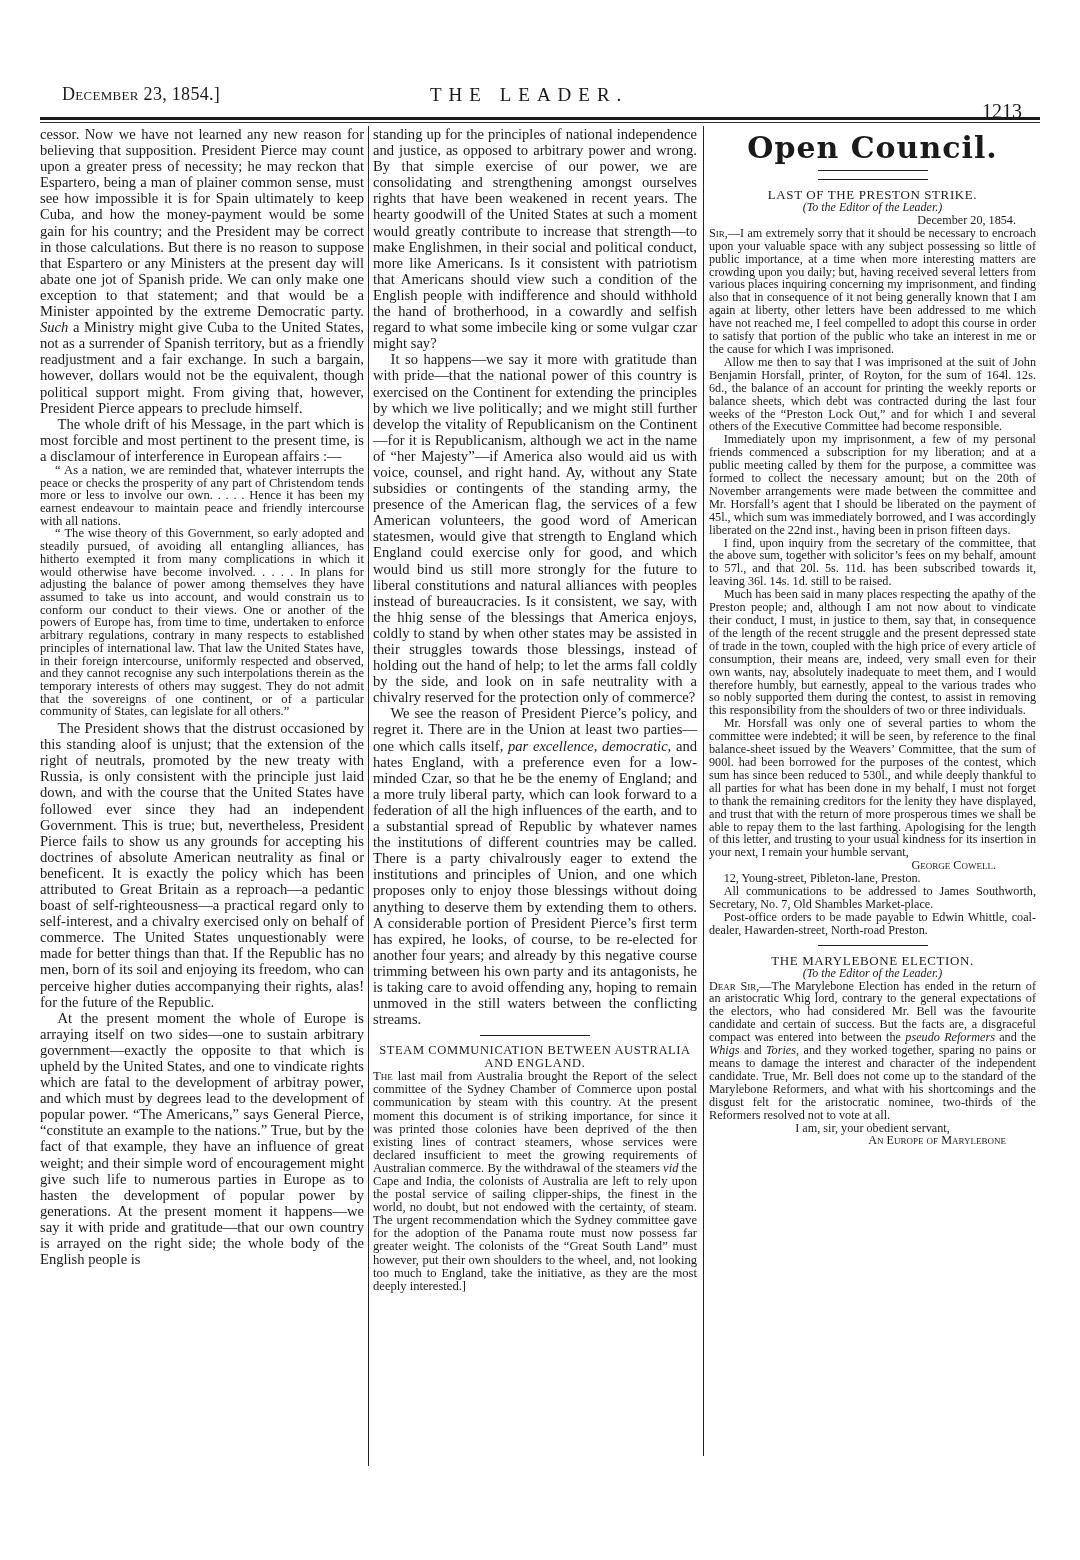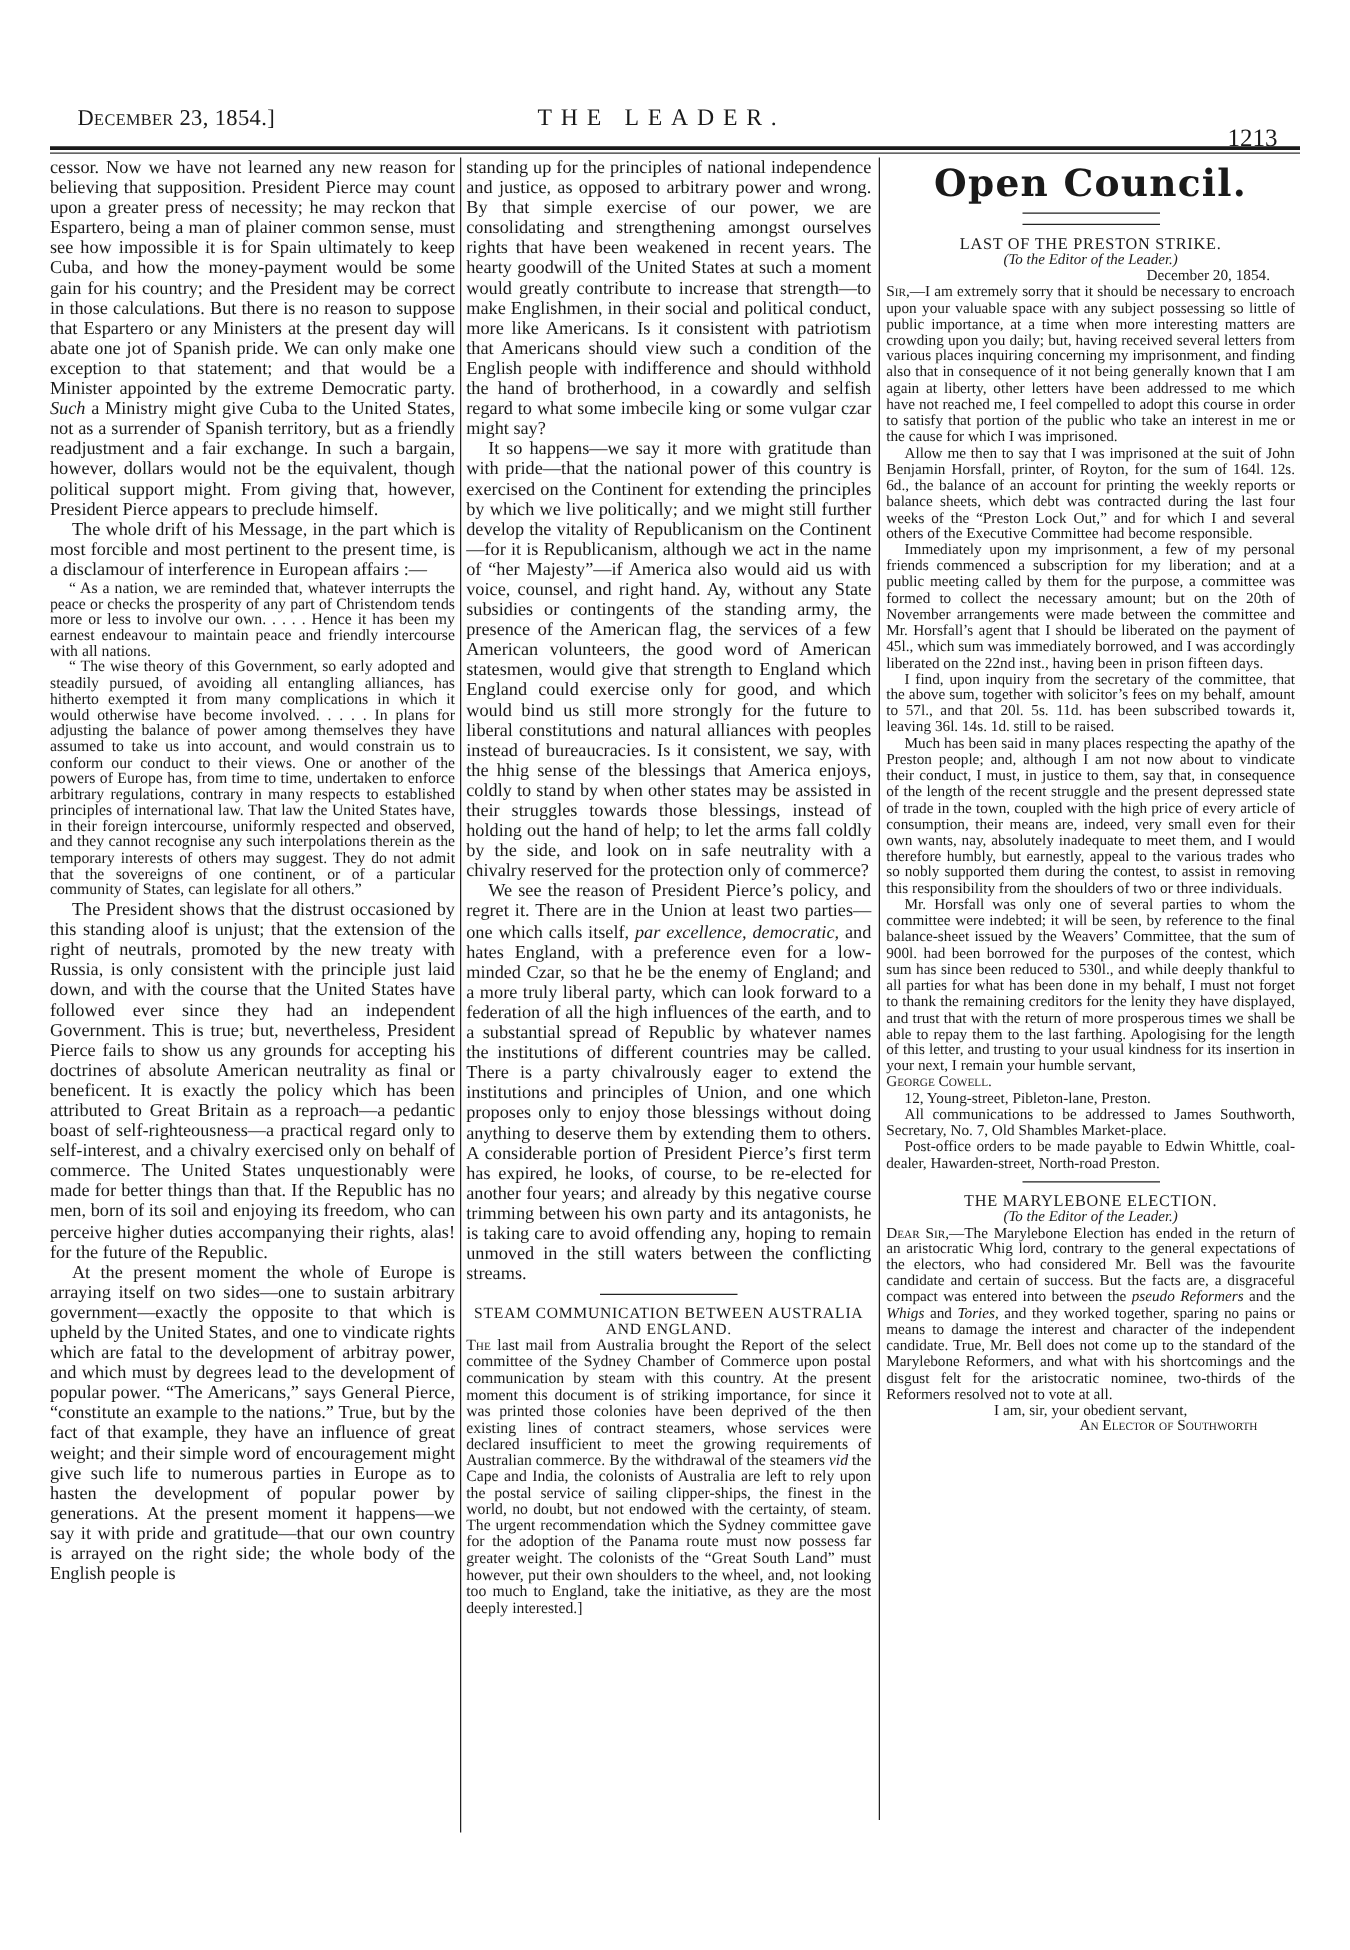--- a/index.html
+++ b/index.html
@@ -21,21 +21,21 @@
   p { margin:0; text-indent:1.2em; hyphens:manual; }
   p.noind { text-indent:0; }
   .quote { font-size:12.6px; line-height:12.7px; margin:0 0 2px 0; }
   .quote p { text-indent:1.2em; }
   .sec-rule { width:110px; height:1px; background:#222; margin:8px auto 8px auto; }
   .sec-head { text-align:center; font-size:12.5px; line-height:13px; letter-spacing:0.6px; text-indent:0; }
   .sub-head { text-align:center; font-style:italic; font-size:12px; text-indent:0; }
   .oc-title { text-align:center; font-family:"DejaVu Serif", serif; font-size:30px; line-height:36px; margin:4px 0 0 0; font-weight:bold; letter-spacing:1px; }
   .oc-note { font-size:7.2px; line-height:8.4px; letter-spacing:0.5px; text-align:justify; font-weight:bold; padding-left:8px; text-indent:-8px; }
   .date-line { text-align:right; text-indent:0; padding-right:20px; }
-  .sig { text-align:left; font-variant:small-caps; text-indent:0; padding-right:40px; }
+  .sig { text-align:right; font-variant:small-caps; text-indent:0; padding-right:40px; }
   .sig2 { text-align:right; font-variant:small-caps; text-indent:0; padding-right:30px; }
   .closing { text-align:center; text-indent:0; }
   .sc { font-variant:small-caps; }
   i { font-style:italic; }
 </style>
 </head>
 <body>
 
 <div class="masthead">
   <span class="mh-date">December 23, 1854.]</span>
@@ -83,14 +83,14 @@
   <p>Mr. Horsfall was only one of several parties to whom the committee were indebted; it will be seen, by reference to the final balance-sheet issued by the Weavers’ Committee, that the sum of 900l. had been borrowed for the purposes of the contest, which sum has since been reduced to 530l., and while deeply thankful to all parties for what has been done in my behalf, I must not forget to thank the remaining creditors for the lenity they have displayed, and trust that with the return of more prosperous times we shall be able to repay them to the last farthing. Apologising for the length of this letter, and trusting to your usual kindness for its insertion in your next, I remain your humble servant,</p>
   <p class="sig">George Cowell.</p>
   <p>12, Young-street, Pibleton-lane, Preston.</p>
   <p>All communications to be addressed to James Southworth, Secretary, No. 7, Old Shambles Market-place.</p>
   <p>Post-office orders to be made payable to Edwin Whittle, coal-dealer, Hawarden-street, North-road Preston.</p>
   <div class="sec-rule"></div>
   <p class="sec-head" style="font-size:13px;">THE MARYLEBONE ELECTION.</p>
   <p class="sub-head">(To the Editor of the Leader.)</p>
   <p class="noind"><span class="sc">Dear Sir,</span><span>—The Marylebone Election has ended in the return of an aristocratic Whig lord, contrary to the general expectations of the electors, who had considered Mr. Bell was the favourite candidate and certain of success. But the facts are, a disgraceful compact was entered into between the</span> <i>pseudo Reformers</i> <span>and the</span> <i>Whigs</i> <span>and</span> <i>Tories,</i> <span>and they worked together, sparing no pains or means to damage the interest and character of the independent candidate. True, Mr. Bell does not come up to the standard of the Marylebone Reformers, and what with his shortcomings and the disgust felt for the aristocratic nominee, two-thirds of the Reformers resolved not to vote at all.</span></p>
   <p class="closing">I am, sir, your obedient servant,</p>
-  <p class="sig2">An Elector of Southworth</p>
+  <p class="sig2">An Europe of Marylebone</p>
 </div>
 
 </body></html>

